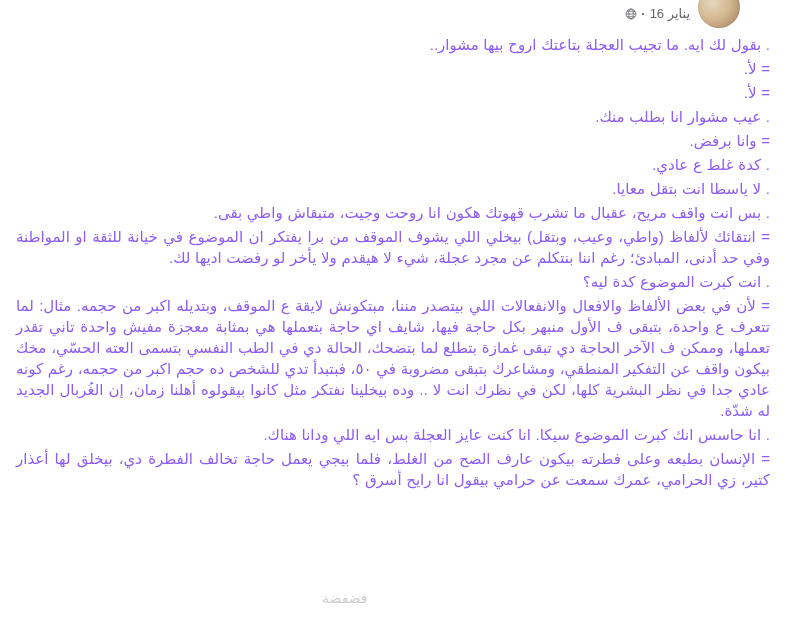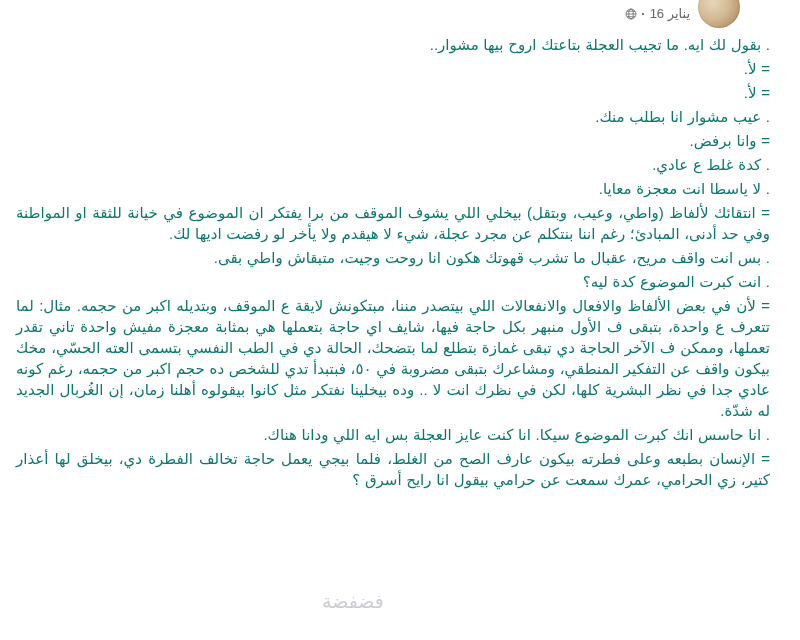--- a/index.html
+++ b/index.html
@@ -50,35 +50,35 @@
   .meta-row .sep { font-weight: bold; }
   .globe { display: inline-flex; align-items: center; }
   
   .post-text {
     position: absolute;
     top: 34px;
     right: 30px;
     left: 16px;
     direction: rtl;
     text-align: justify;
-    color: #0f766e;
+    color: #8b5cf6;
   }
   .post-text p {
     margin: 0 0 3px 0;
     font-size: 15px;
     line-height: 21px;
     word-spacing: 0.5px;
   }
   
   .watermark {
     position: absolute;
     top: 590px;
     left: 322px;
     direction: rtl;
-    font-size: 19px;
+    font-size: 14px;
     color: #9fa4ab;
     opacity: 0.55;
     letter-spacing: 1px;
     pointer-events: none;
     text-align: right;
   }
 </style>
 </head>
 <body>
 
@@ -101,23 +101,23 @@
     </div>
   </div>
 
   <div class="post-text">
     <p>. بقول لك ايه. ما تجيب العجلة بتاعتك اروح بيها مشوار..</p>
     <p>= لأ.</p>
     <p>= لأ.</p>
     <p>. عيب مشوار انا بطلب منك.</p>
     <p>= وانا برفض.</p>
     <p>. كدة غلط ع عادي.</p>
-    <p>. لا ياسطا انت معجزة معايا.</p>
+    <p>. لا ياسطا انت بتقل معايا.</p>
+    <p>. بس انت واقف مريح، عقبال ما تشرب قهوتك هكون انا روحت وجيت، متبقاش واطي بقى.</p>
     <p>= انتقائك لألفاظ (واطي، وعيب، وبتقل) بيخلي اللي يشوف الموقف من برا يفتكر ان الموضوع في خيانة للثقة او المواطنة وفي حد أدنى، المبادئ؛ رغم اننا بنتكلم عن مجرد عجلة، شيء لا هيقدم ولا يأخر لو رفضت اديها لك.</p>
-    <p>. بس انت واقف مريح، عقبال ما تشرب قهوتك هكون انا روحت وجيت، متبقاش واطي بقى.</p>
     <p>. انت كبرت الموضوع كدة ليه؟</p>
     <p>= لأن في بعض الألفاظ والافعال والانفعالات اللي بيتصدر مننا، مبتكونش لايقة ع الموقف، وبتديله اكبر من حجمه. مثال: لما تتعرف ع واحدة، بتبقى ف الأول منبهر بكل حاجة فيها، شايف اي حاجة بتعملها هي بمثابة معجزة مفيش واحدة تاني تقدر تعملها، وممكن ف الآخر الحاجة دي تبقى غمازة بتطلع لما بتضحك، الحالة دي في الطب النفسي بتسمى العته الحسّي، مخك بيكون واقف عن التفكير المنطقي، ومشاعرك بتبقى مضروبة في ٥٠، فبتبدأ تدي للشخص ده حجم اكبر من حجمه، رغم كونه عادي جدا في نظر البشرية كلها، لكن في نظرك انت لا .. وده بيخلينا نفتكر مثل كانوا بيقولوه أهلنا زمان، إن الغُربال الجديد له شدّة.</p>
     <p>. انا حاسس انك كبرت الموضوع سيكا. انا كنت عايز العجلة بس ايه اللي ودانا هناك.</p>
     <p>= الإنسان بطبعه وعلى فطرته بيكون عارف الصح من الغلط، فلما بيجي يعمل حاجة تخالف الفطرة دي، بيخلق لها أعذار كتير، زي الحرامي، عمرك سمعت عن حرامي بيقول انا رايح أسرق ؟</p>
   </div>
 
   <div class="watermark">فضفضة</div>
 
 </div>
 

